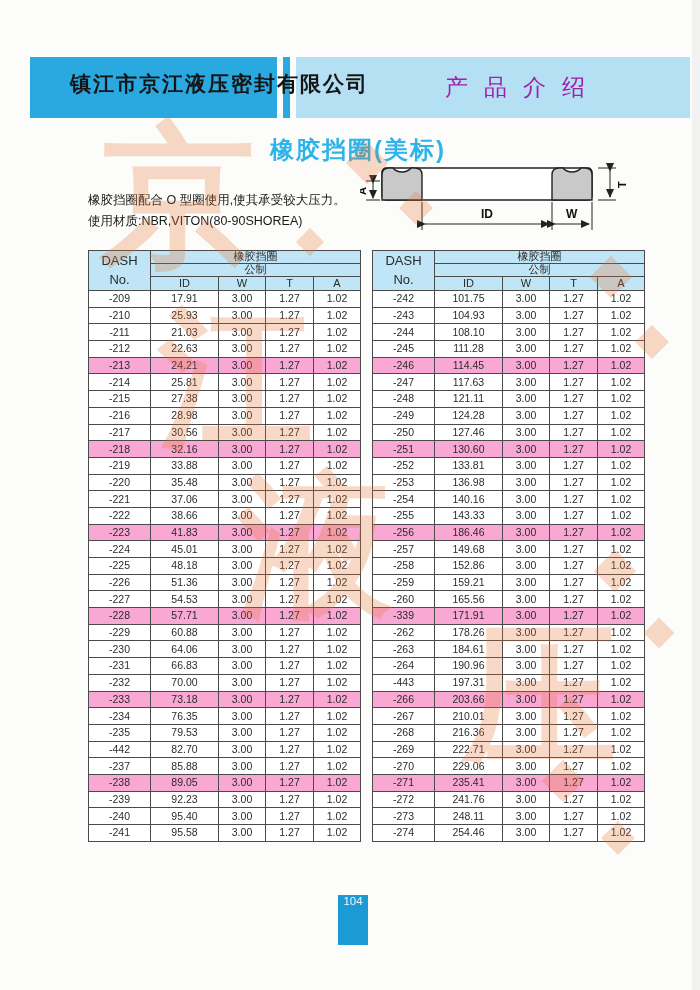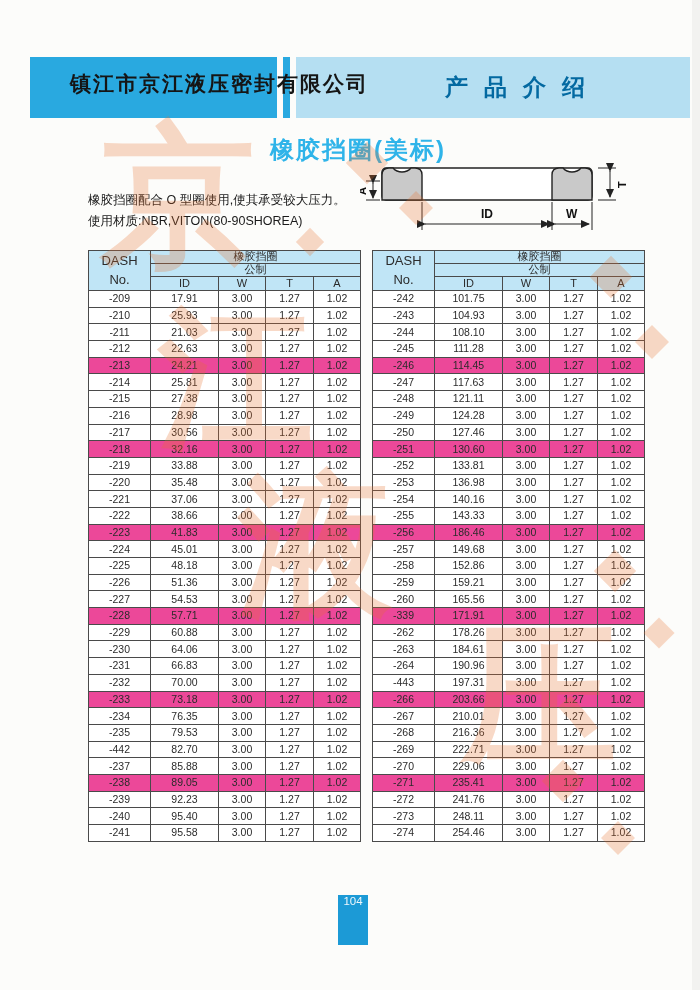--- a/index.html
+++ b/index.html
@@ -19,21 +19,21 @@
   .band-left{left:30px;width:247px;background:#29a9e0;}
   .band-stripe{left:283px;width:7px;background:#29a9e0;}
   .band-right{left:296px;width:394px;background:#b5dff2;}
   .company{
     position:absolute;left:70px;top:70px;width:300px;
     font-size:21px;font-weight:bold;color:#151515;letter-spacing:2px;
     font-family:"Liberation Serif", serif;z-index:3;white-space:nowrap;
   }
   .section{
     position:absolute;left:445px;top:72px;
-    font-size:23px;font-weight:bold;color:#0369a1;letter-spacing:16px;
+    font-size:23px;font-weight:normal;color:#a21caf;letter-spacing:16px;
     font-family:"Liberation Serif", serif;z-index:3;white-space:nowrap;
   }
 
   
   .page-title{
     position:absolute;left:8px;top:134px;width:700px;text-align:center;
     font-size:24px;font-weight:bold;color:#2fb4e9;letter-spacing:2px;
   }
   .intro{
     position:absolute;left:88px;top:190px;width:300px;
@@ -49,21 +49,21 @@
     border-collapse:collapse;table-layout:fixed;
     background:#ffffff;
     font-size:10.5px;color:#2b2b2b;
   }
   table.dims td{
     border:1px solid #4a4a4a;text-align:center;vertical-align:middle;
     padding:0;height:15.7px;line-height:1.05;
   }
   table.dims td.hd{background:#c0e5f6;font-size:11px;height:12px;}
   table.dims td.dashhd div{line-height:1.45;font-size:13px;}
-  table.dims tr.hl td{background:#ec4899;}
+  table.dims tr.hl td{background:#f9a8d4;}
   table.dims td.colhd{height:13px;}
 
   
   .page-badge{
     position:absolute;left:338px;top:895px;width:30px;height:50px;
     background:#1c9ad6;color:#eef7fc;font-size:11.5px;text-align:center;
     box-sizing:border-box;z-index:2;
   }
 
   

